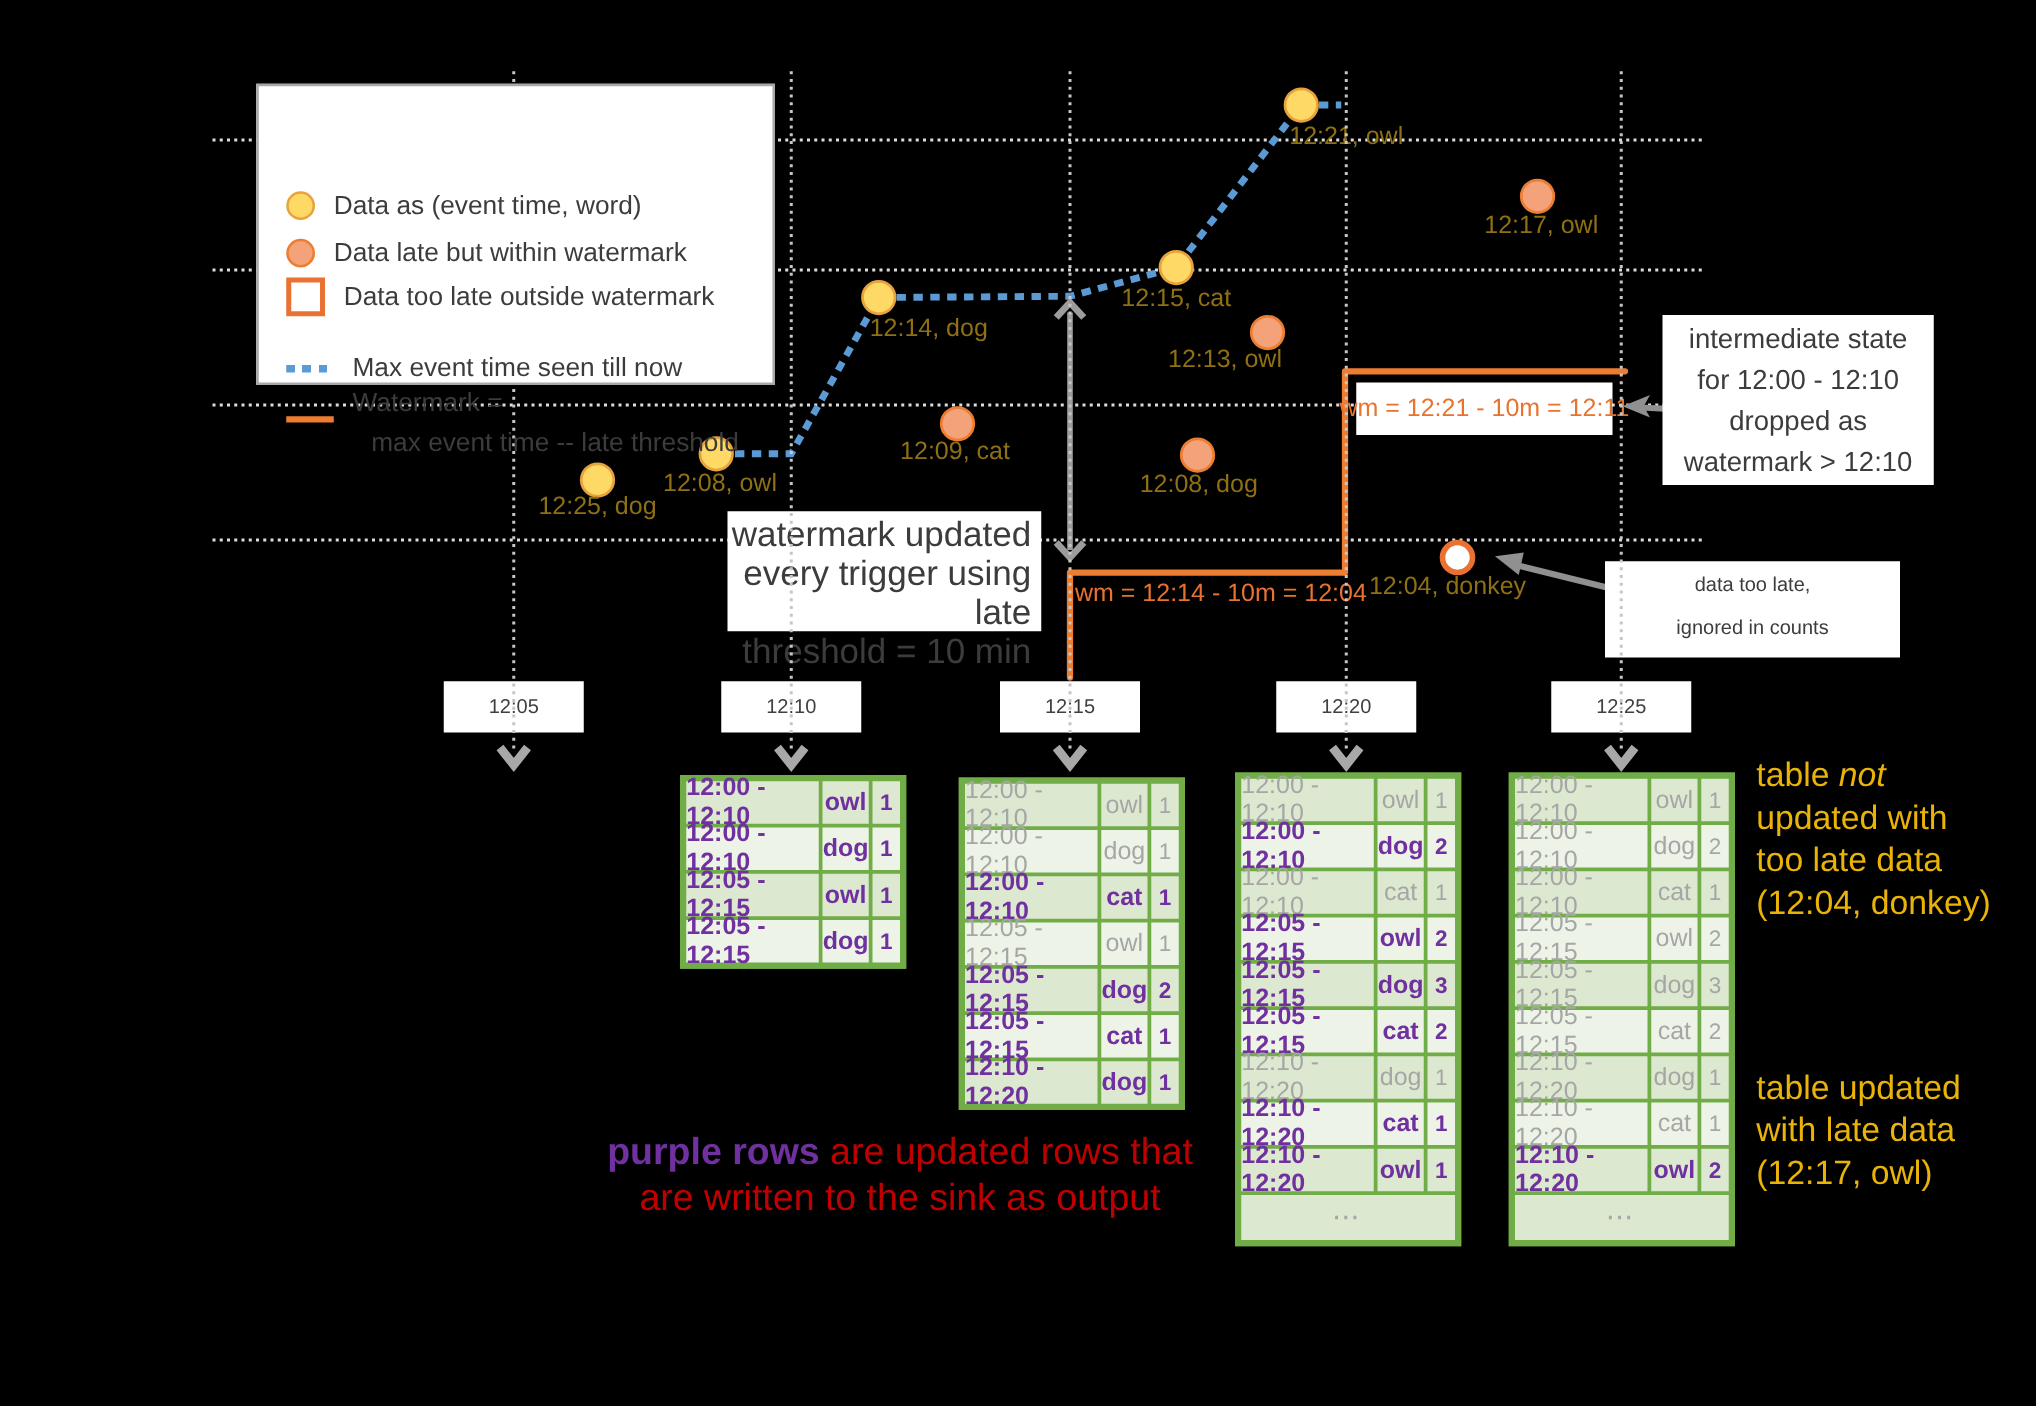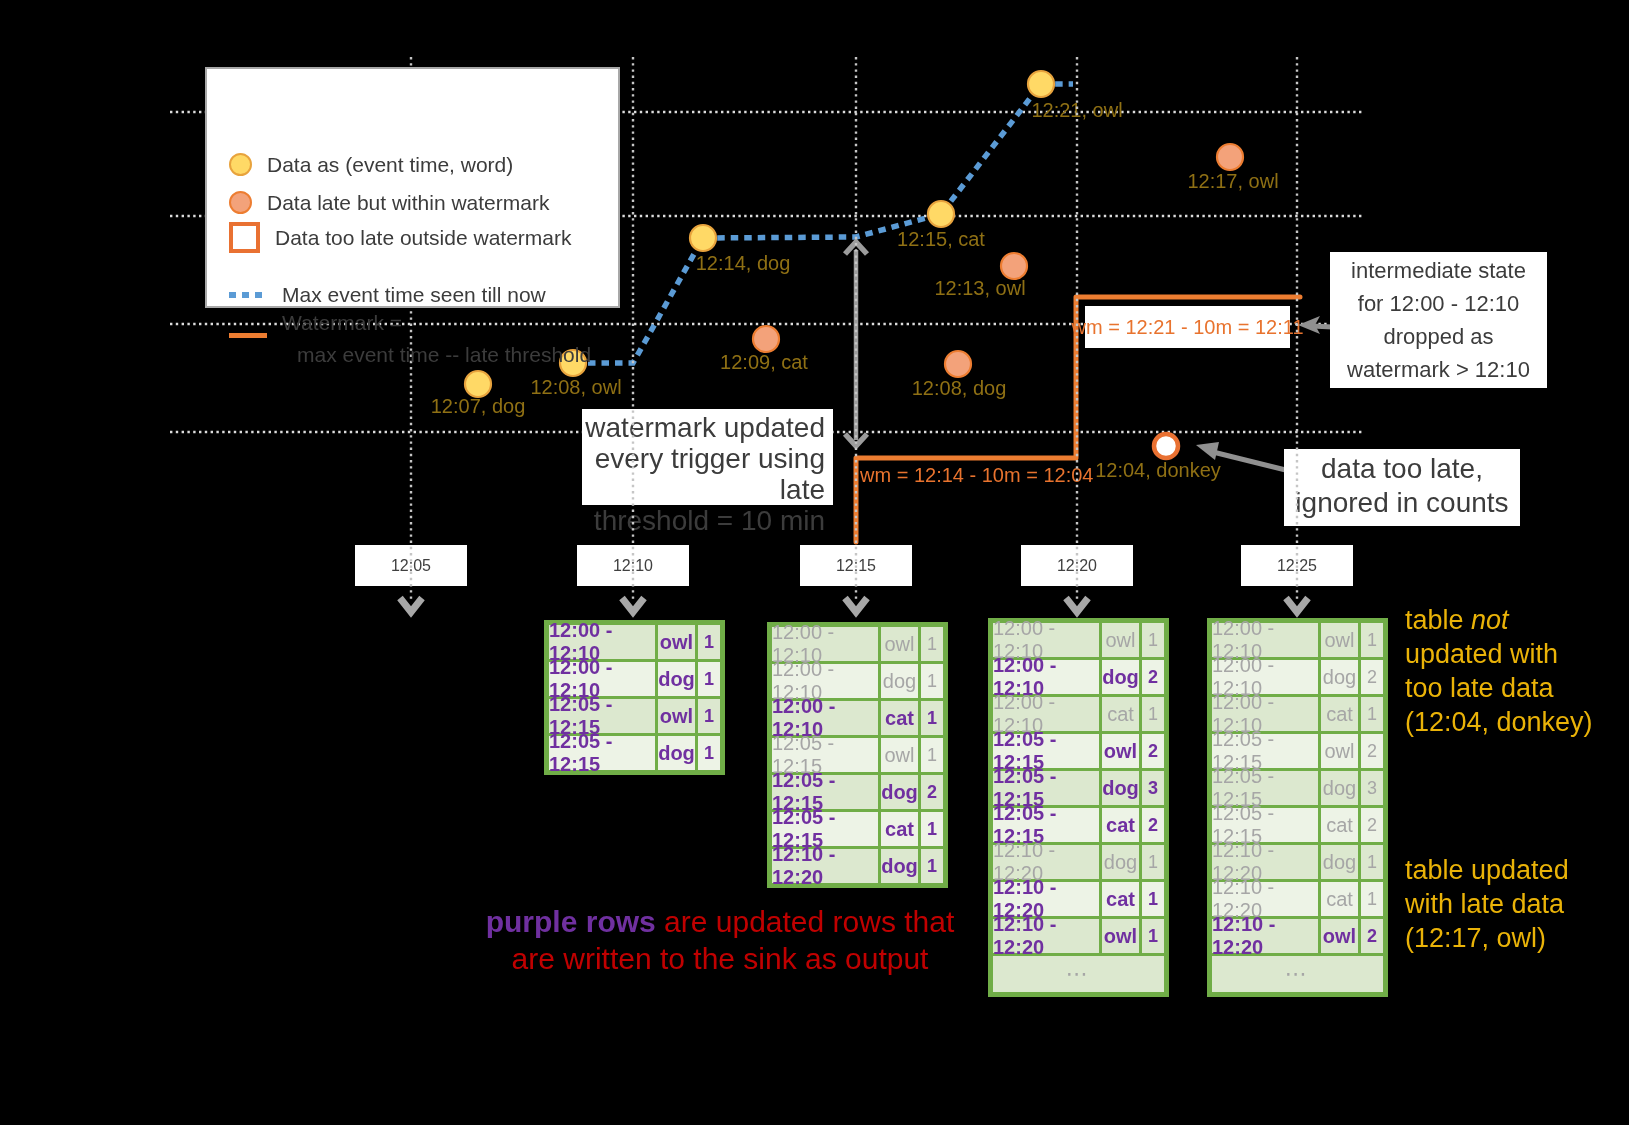--- a/index.html
+++ b/index.html
@@ -30,21 +30,21 @@
 
   .wm1{position:absolute;left:860px;top:464px;font-size:20px;color:#E8732E;white-space:nowrap;z-index:2;}
   .wm2{left:1085px;top:306px;width:205px;height:42px;display:flex;align-items:center;
        justify-content:center;font-size:20px;color:#E8732E;white-space:nowrap;}
 
   #trigger-box{left:582px;top:409px;width:251px;height:96px;text-align:right;
                font-size:28px;line-height:31px;padding:3px 8px 0 0;}
   #intermediate-box{left:1330px;top:252px;width:217px;height:136px;text-align:center;
                     font-size:22px;line-height:33px;padding-top:2px;}
   #toolate-box{left:1284px;top:449px;width:236px;height:77px;text-align:center;
-               font-size:28px;line-height:34px;padding-top:3px;}
+               font-size:16px;line-height:34px;padding-top:3px;}
 
   .rednote{position:absolute;color:#eab308;font-size:27px;line-height:34px;z-index:2;white-space:nowrap;}
   #note-not{left:1405px;top:603px;}
   #note-late{left:1405px;top:853px;}
   .ital{font-style:italic;}
   #purple-note{position:absolute;left:430px;top:903px;width:580px;text-align:center;
                color:#C00000;font-size:30px;line-height:37px;z-index:2;}
   #purple-note .pl{color:#7030A0;font-weight:bold;margin-top:17px;}
 
   
@@ -112,21 +112,21 @@
       <circle cx="941" cy="214" r="13" fill="#FFD966" stroke="#E8A33D" stroke-width="2.2"></circle>
       <circle cx="1041" cy="84" r="13" fill="#FFD966" stroke="#E8A33D" stroke-width="2.2"></circle>
       <circle cx="766" cy="339" r="13" fill="#F3A27A" stroke="#ED7D31" stroke-width="2.2"></circle>
       <circle cx="958" cy="364" r="13" fill="#F3A27A" stroke="#ED7D31" stroke-width="2.2"></circle>
       <circle cx="1014" cy="266" r="13" fill="#F3A27A" stroke="#ED7D31" stroke-width="2.2"></circle>
       <circle cx="1230" cy="157" r="13" fill="#F3A27A" stroke="#ED7D31" stroke-width="2.2"></circle>
       <circle cx="1166" cy="446" r="12" fill="#FFFFFF" stroke="#E97132" stroke-width="4.5"></circle>
     </g>
   </svg>
 
-  <div class="plabel" style="left:478px;top:406px;">12:07, dog</div>
+  <div class="plabel" style="left:478px;top:406px;">12:25, dog</div>
   <div class="plabel" style="left:576px;top:387px;">12:08, owl</div>
   <div class="plabel" style="left:703px;top:263px;margin-left:40px;">12:14, dog</div>
   <div class="plabel" style="left:941px;top:239px;">12:15, cat</div>
   <div class="plabel" style="left:1077px;top:110px;">12:21, owl</div>
   <div class="plabel" style="left:764px;top:362px;">12:09, cat</div>
   <div class="plabel" style="left:959px;top:388px;">12:08, dog</div>
   <div class="plabel" style="left:980px;top:288px;">12:13, owl</div>
   <div class="plabel" style="left:1233px;top:181px;">12:17, owl</div>
   <div class="plabel" style="left:1158px;top:470px;">12:04, donkey</div>
 

